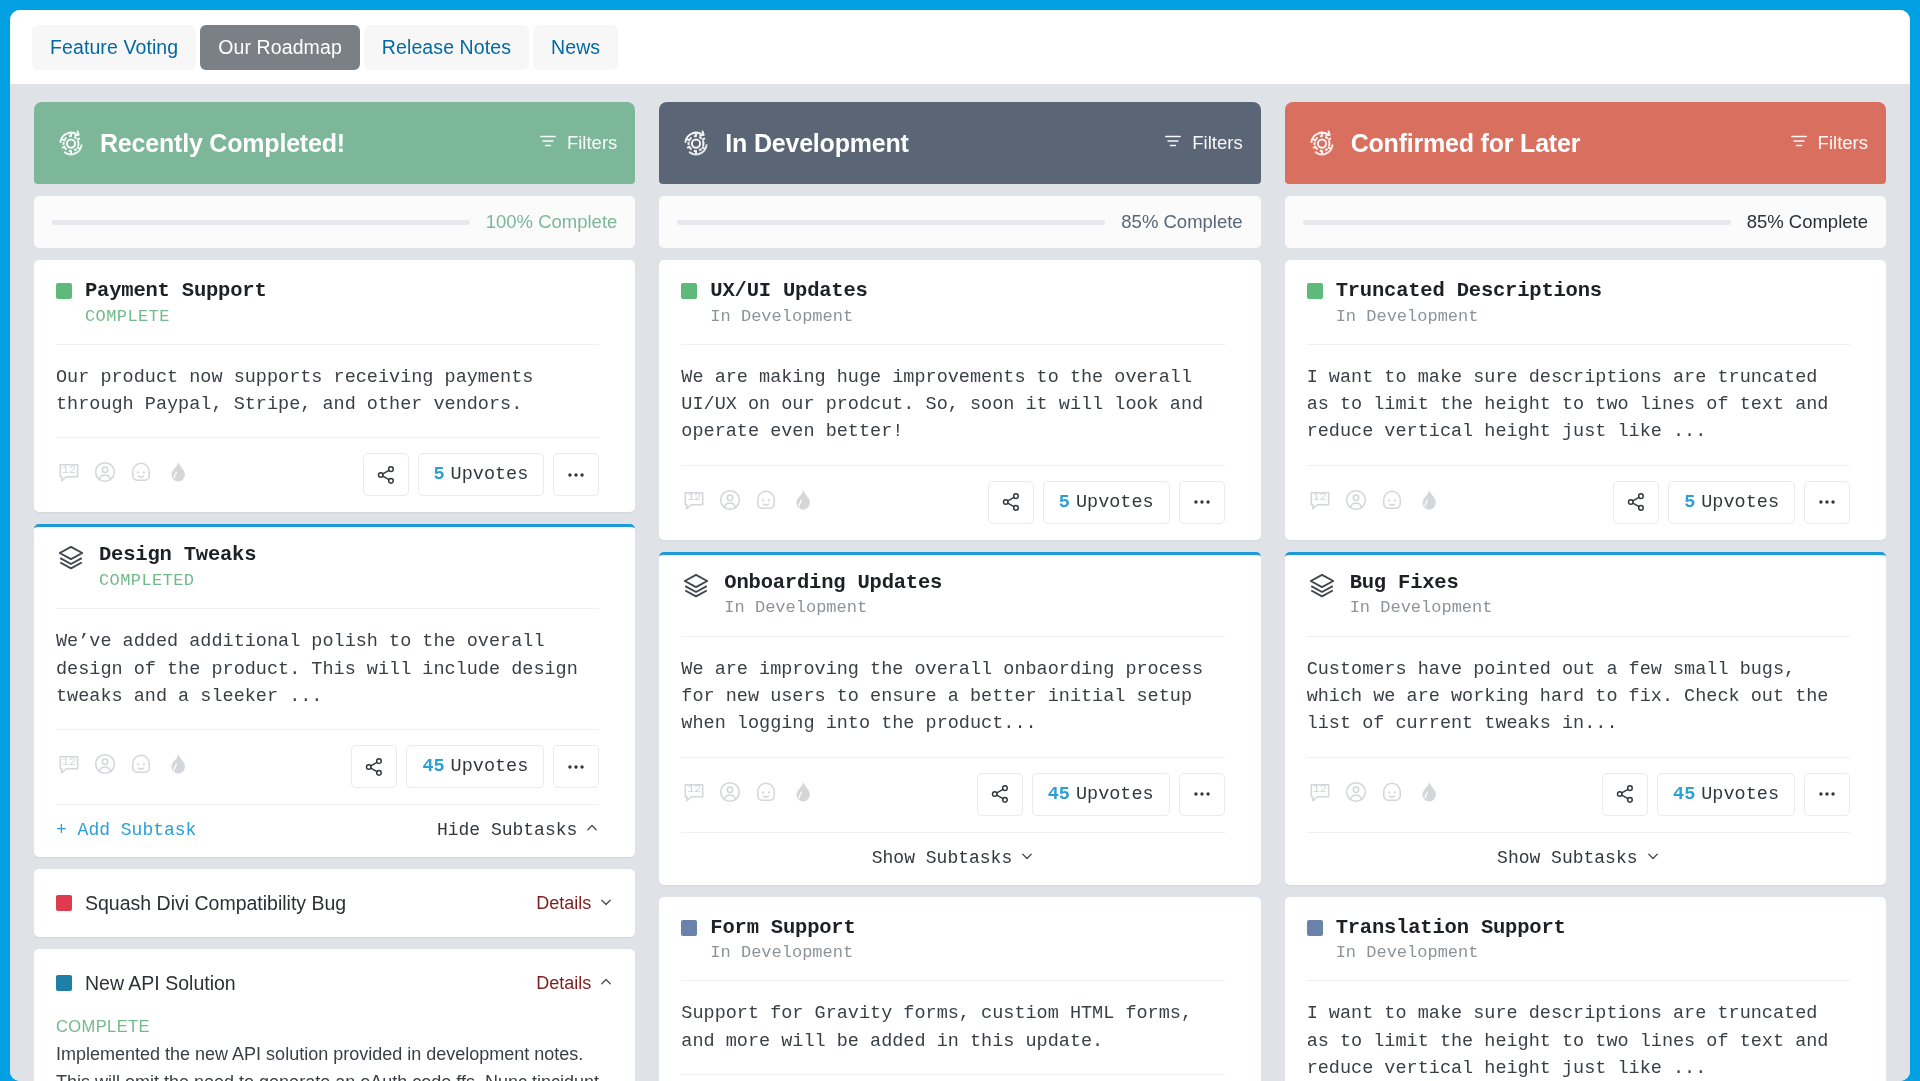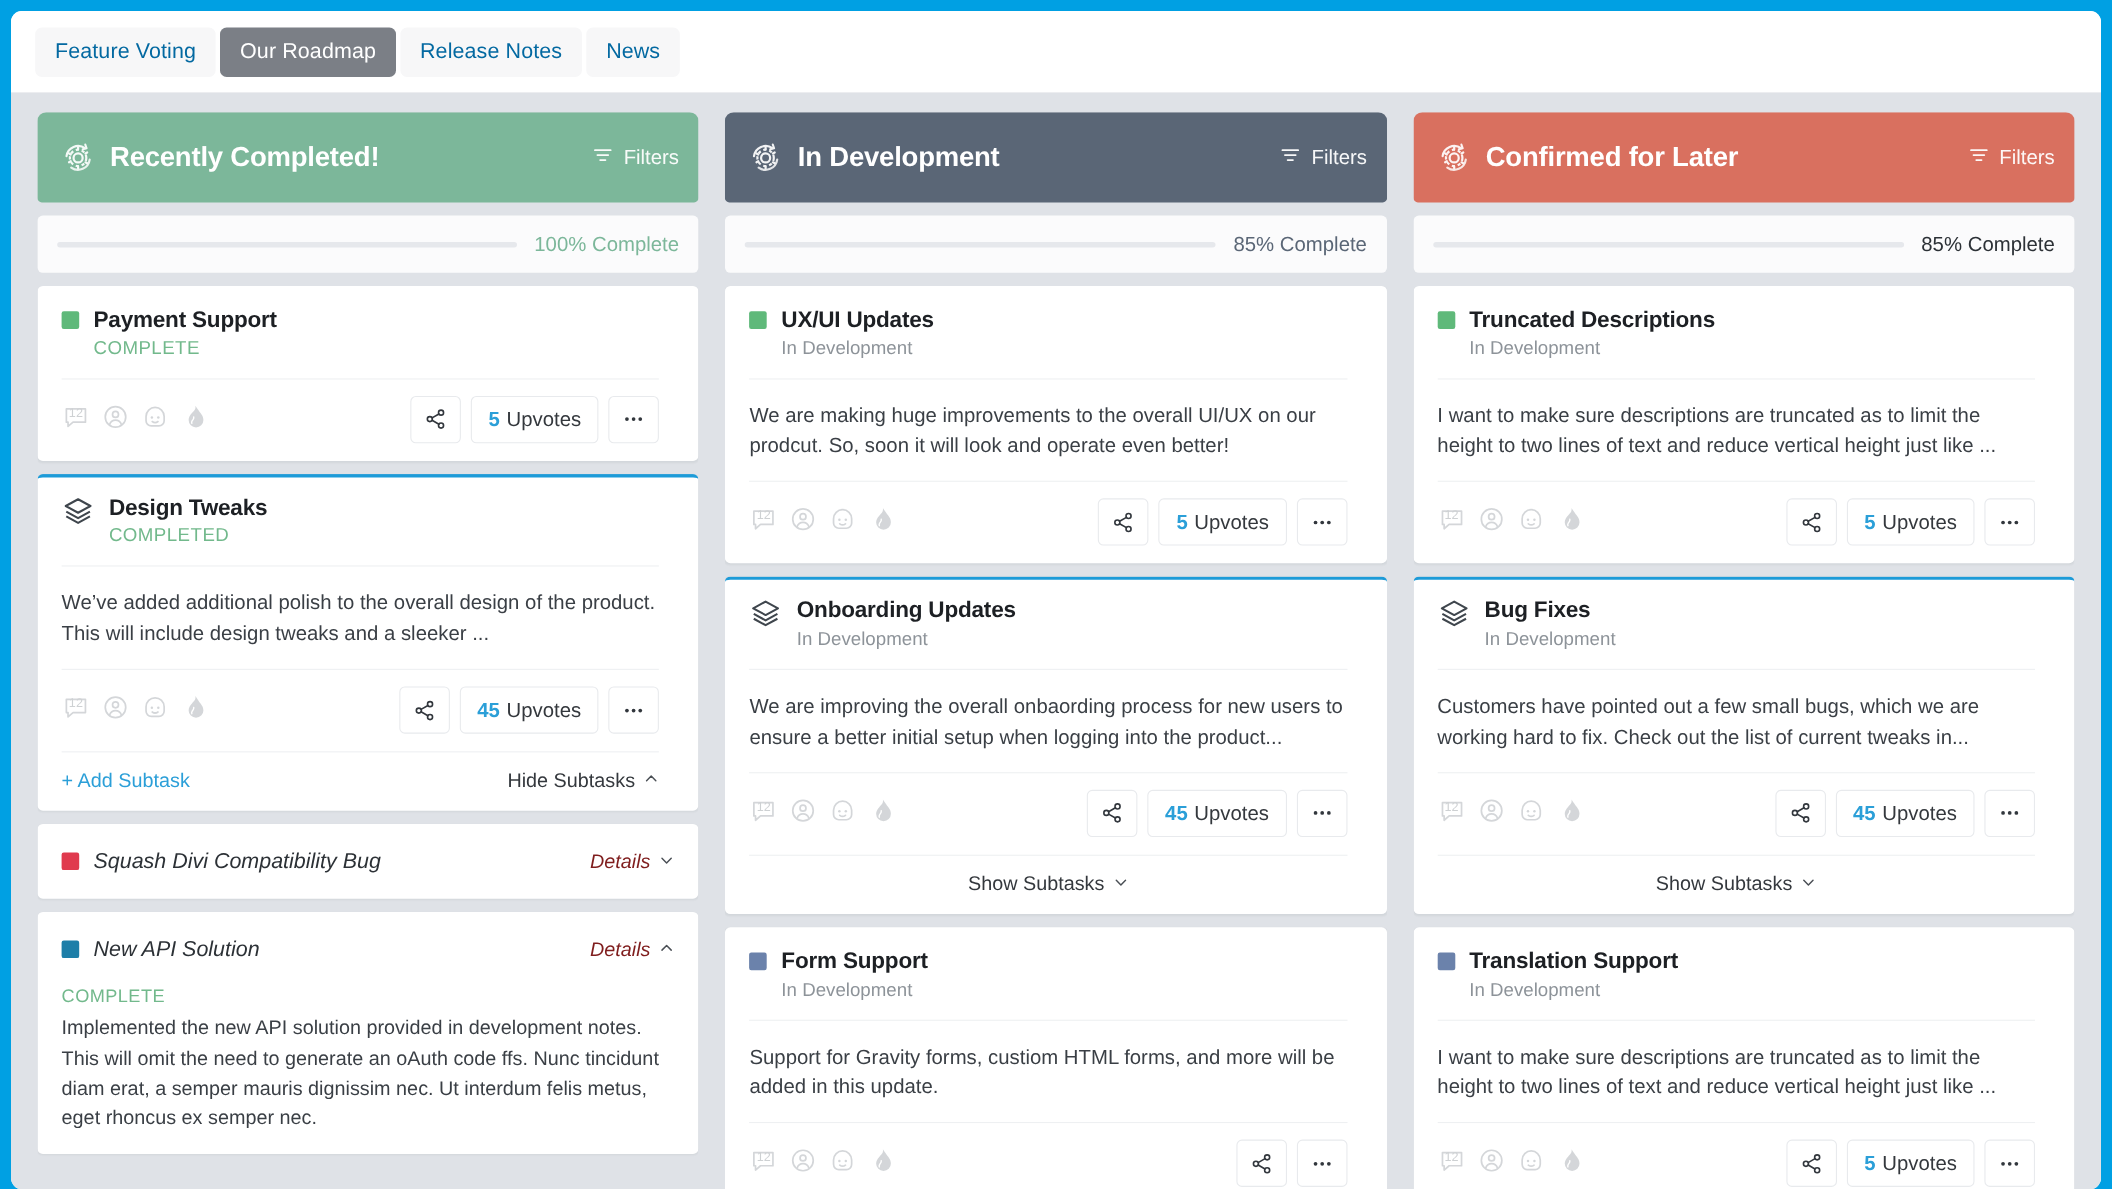--- a/index.html
+++ b/index.html
@@ -135,20 +135,21 @@
     gap: 12px;
   }
 
   
   .card {
     background: #ffffff;
     border-radius: 5px;
     padding: 18px 36px 0 22px;
     flex: 0 0 auto;
     box-shadow: 0 1px 2px rgba(22,30,40,.06);
+    font-family: Liberation Mono, monospace;
   }
   .card.has-subs { border-top: 3px solid #1d9bd8; padding-top: 15px; }
 
   .card-head { display: flex; align-items: flex-start; gap: 13px; padding-bottom: 16px; }
   .sq {
     width: 16px; height: 16px; border-radius: 2px;
     flex: 0 0 auto; margin-top: 5px;
   }
   .layer-ico { flex: 0 0 auto; margin-top: 1px; }
   .card-titles { min-width: 0; }
@@ -204,21 +205,21 @@
   .show-subtasks { color: #34383d; cursor: pointer; display: flex; align-items: center; gap: 8px; }
 
   
   .subtask {
     background: #ffffff;
     border-radius: 5px;
     padding: 0 22px;
     flex: 0 0 auto;
     box-shadow: 0 1px 2px rgba(22,30,40,.06);
   }
-  .subtask-head { display: flex; align-items: center; gap: 13px; height: 68px; font-style: italic; }
+  .subtask-head { display: flex; align-items: center; gap: 13px; height: 68px; }
   .subtask-title { font-size: 19.5px; color: #2c3136; }
   .details-link {
     margin-left: auto; font-size: 18px; color: #7f1d1d;
     display: flex; align-items: center; gap: 8px; cursor: pointer;
   }
   .subtask-body { padding: 0 0 18px 0; }
   .subtask-body .st-status { font-size: 16.5px; color: #72b98c; letter-spacing: .4px; margin-bottom: 5px; }
   .subtask-body .st-text { font-size: 18px; line-height: 1.52; color: #3a3f45; }
 </style>
 </head>
@@ -260,20 +261,21 @@
         </div>
         <div class="col-body">
           <div class="card">
             <div class="card-head">
               <span class="sq" style="background:#5fb97a"></span>
               <div class="card-titles">
                 <div class="card-title">Payment Support</div>
                 <div class="card-status complete">COMPLETE</div>
               </div>
             </div>
+            <div class="card-desc">Our product now supports receiving payments through Paypal, Stripe, and other vendors.</div>
             <div class="card-foot">
               <div class="react-group">
                 <span><span style="position:relative;display:inline-block;width:26px;height:26px;"><svg class="" width="26" height="26" viewBox="0 0 24 24" fill="none">
                       <path d="M4 5.3h16v11.1H9.6L5.4 20v-3.6H4V5.3Z" stroke="#9aa0a6" stroke-width="1.45" stroke-linejoin="round" fill="none"></path>
                     </svg><span style="position:absolute;left:0;top:0;width:26px;height:20px;display:flex;align-items:center;justify-content:center;font-size:11.5px;color:#8d9399;">12</span></span></span>
                 <span><svg class="" width="26" height="26" viewBox="0 0 24 24" fill="none">
                     <circle cx="12" cy="12" r="8.6" stroke="#9aa0a6" stroke-width="1.45"></circle>
                     <circle cx="12" cy="9.9" r="2.5" stroke="#9aa0a6" stroke-width="1.45"></circle>
                     <path d="M7.1 18.2c.8-2.3 2.7-3.5 4.9-3.5s4.1 1.2 4.9 3.5" stroke="#9aa0a6" stroke-width="1.45" stroke-linecap="round"></path>
                   </svg></span>

